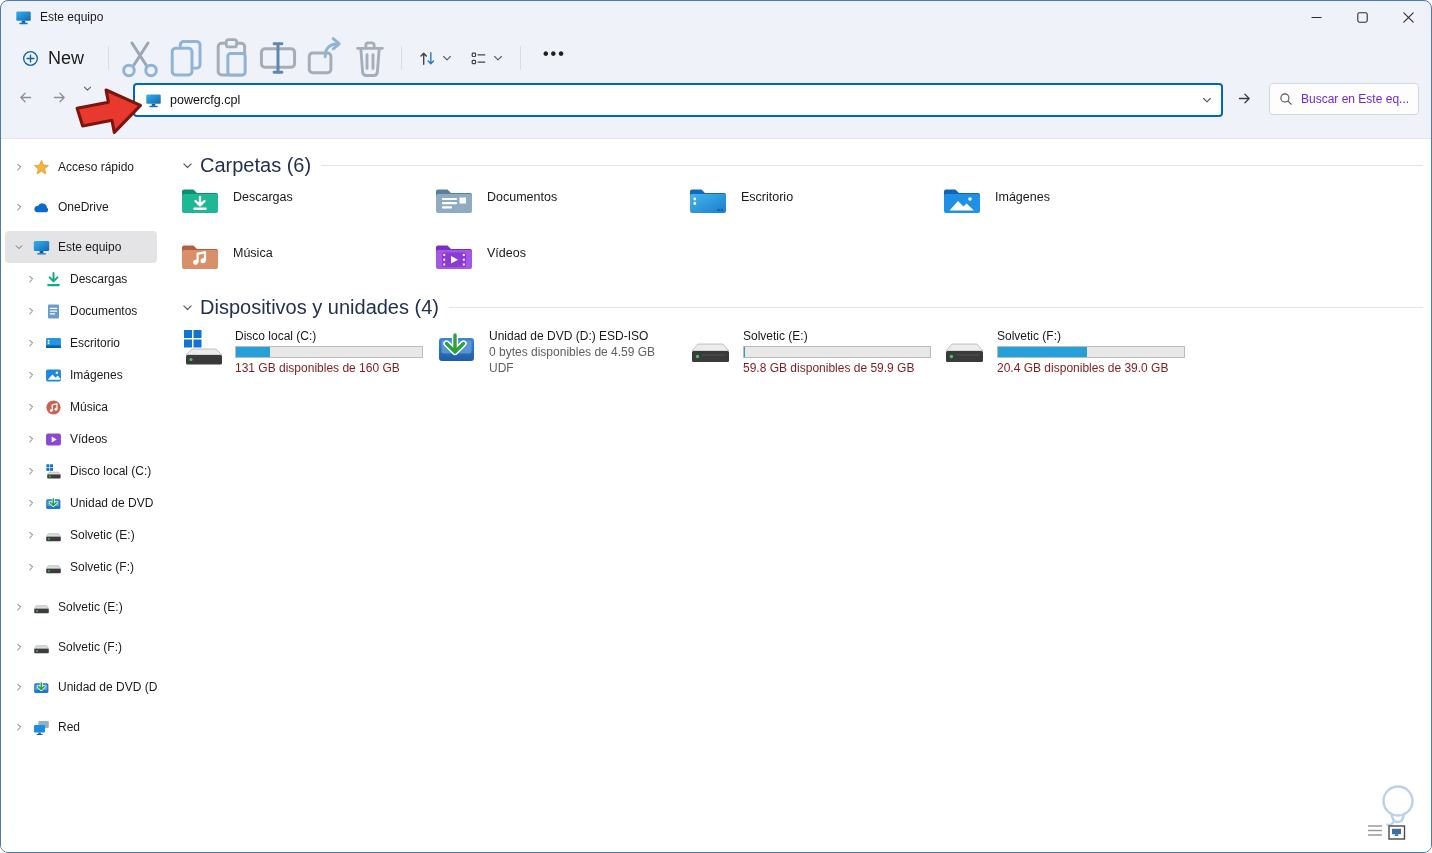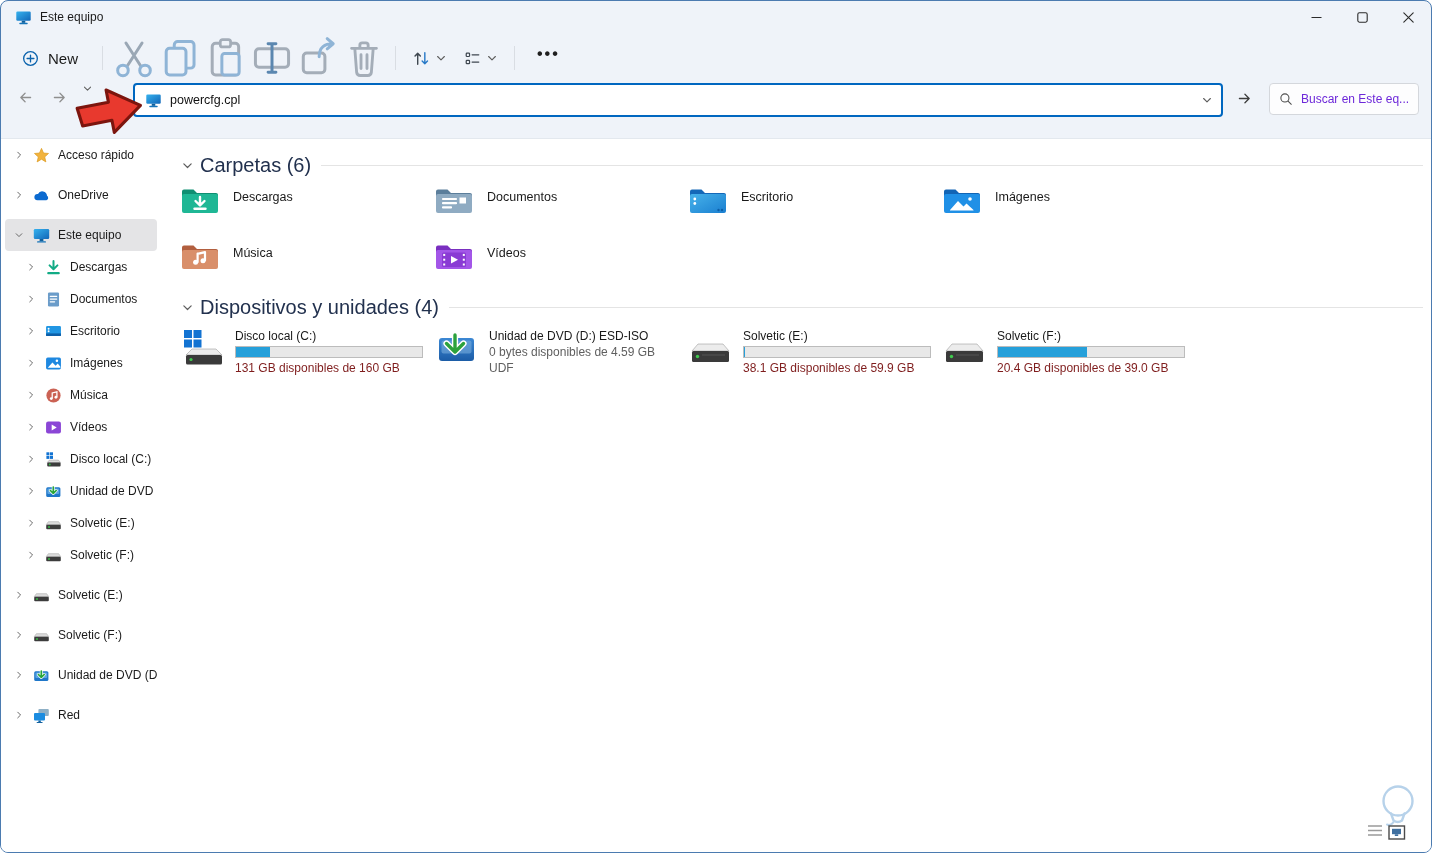--- a/index.html
+++ b/index.html
@@ -13,21 +13,21 @@
   .titlebar { height:32px; display:flex; align-items:center; padding-left:14px; flex:none; }
   .titlebar .appicon { width:17px; height:15px; margin-right:8px; }
   .titlebar .title { font-size:12px; color:#1b1b1b; }
   .win-controls { margin-left:auto; display:flex; height:100%; }
   .win-btn { width:46px; height:100%; display:flex; align-items:center; justify-content:center; }
   .win-btn svg { width:11px; height:11px; }
   
   .toolbar { height:50px; display:flex; align-items:center; padding:0 10px; flex:none; }
   .tb-btn { display:flex; align-items:center; gap:8px; padding:6px 10px; border-radius:4px; }
   .tb-btn svg { width:19px; height:19px; }
-  .tb-new { font-size:15px; color:#1b1b1b; margin-right:6px; }
+  .tb-new { font-size:18px; color:#1b1b1b; margin-right:6px; }
   .tb-sep { width:1px; height:24px; background:#d9dde3; margin:0 8px; }
   .tb-ico { width:46px; display:flex; justify-content:center; padding:6px 0; }
   .tb-combo { display:flex; align-items:center; gap:4px; padding:6px 8px; }
   .tb-combo .chev { width:12px; height:12px; }
   .tb-dots { font-size:16px; letter-spacing:2px; color:#1f1f1f; padding:0 14px 8px 14px; font-weight:bold; }
   
   .navrow { height:56px; display:flex; align-items:flex-start; padding:0 12px 0 10px; flex:none; border-bottom:1px solid #e3e8ee; }
   .nav-btn { width:28px; height:28px; display:flex; align-items:center; justify-content:center; }
   .nav-btn svg { width:17px; height:17px; }
   .nav-chev { width:20px; margin:0 36px 0 4px; display:flex; justify-content:center; }
@@ -46,21 +46,21 @@
   .go-btn svg { width:17px; height:17px; }
   .searchbox {
     width:150px; height:32px; background:#fdfdfe; border:1px solid #d4d7dc; border-radius:4px;
     display:flex; align-items:center; padding:0 9px; gap:8px;
   }
   .searchbox svg { width:14px; height:14px; flex:none; }
   .searchbox .ph { font-size:12px; color:#6d28d9; white-space:nowrap; overflow:hidden; }
   .red-arrow { position:absolute; left:74px; top:78px; width:72px; height:60px; z-index:20; pointer-events:none; }
   
   .body { flex:1; display:flex; background:#fff; min-height:0; }
-  .sidebar { width:160px; flex:none; padding-top:0; overflow:hidden; }
+  .sidebar { width:160px; flex:none; padding-top:12px; overflow:hidden; }
   .tree-item { height:32px; display:flex; align-items:center; border-radius:4px; margin:0 4px; }
   .tree-item.lvl0 { padding-left:6px; margin-top:8px; }
   .sidebar .tree-item:first-child { margin-top:0; }
   .tree-item.lvl1 { padding-left:18px; margin-top:0; }
   .tree-item.selected { background:#e4e4e6; }
   .tree-item .chev { width:16px; height:16px; display:flex; align-items:center; justify-content:center; flex:none; }
   .tree-item .chev svg { width:10px; height:10px; }
   .tree-item .ticon { width:17px; height:17px; margin:0 8px 0 6px; flex:none; }
   .tree-item .tlabel { font-size:12px; color:#1b1b1b; white-space:nowrap; overflow:hidden; }
   
@@ -726,21 +726,21 @@
         </div>
         <div class="drive-tile">
           <svg class="dicon">
               <use href="#d-hdd"></use>
             </svg>
           <div class="dinfo">
             <div class="dname">Solvetic (E:)</div>
             <div class="dbar">
                 <div class="dfill" style="width: 0.3%;"></div>
               </div>
-            <div class="dsize">38.1 GB disponibles de 59.9 GB</div>
+            <div class="dsize">59.8 GB disponibles de 59.9 GB</div>
           </div>
         </div>
         <div class="drive-tile">
           <svg class="dicon">
               <use href="#d-hdd"></use>
             </svg>
           <div class="dinfo">
             <div class="dname">Solvetic (F:)</div>
             <div class="dbar">
                 <div class="dfill" style="width: 47.7%;"></div>

